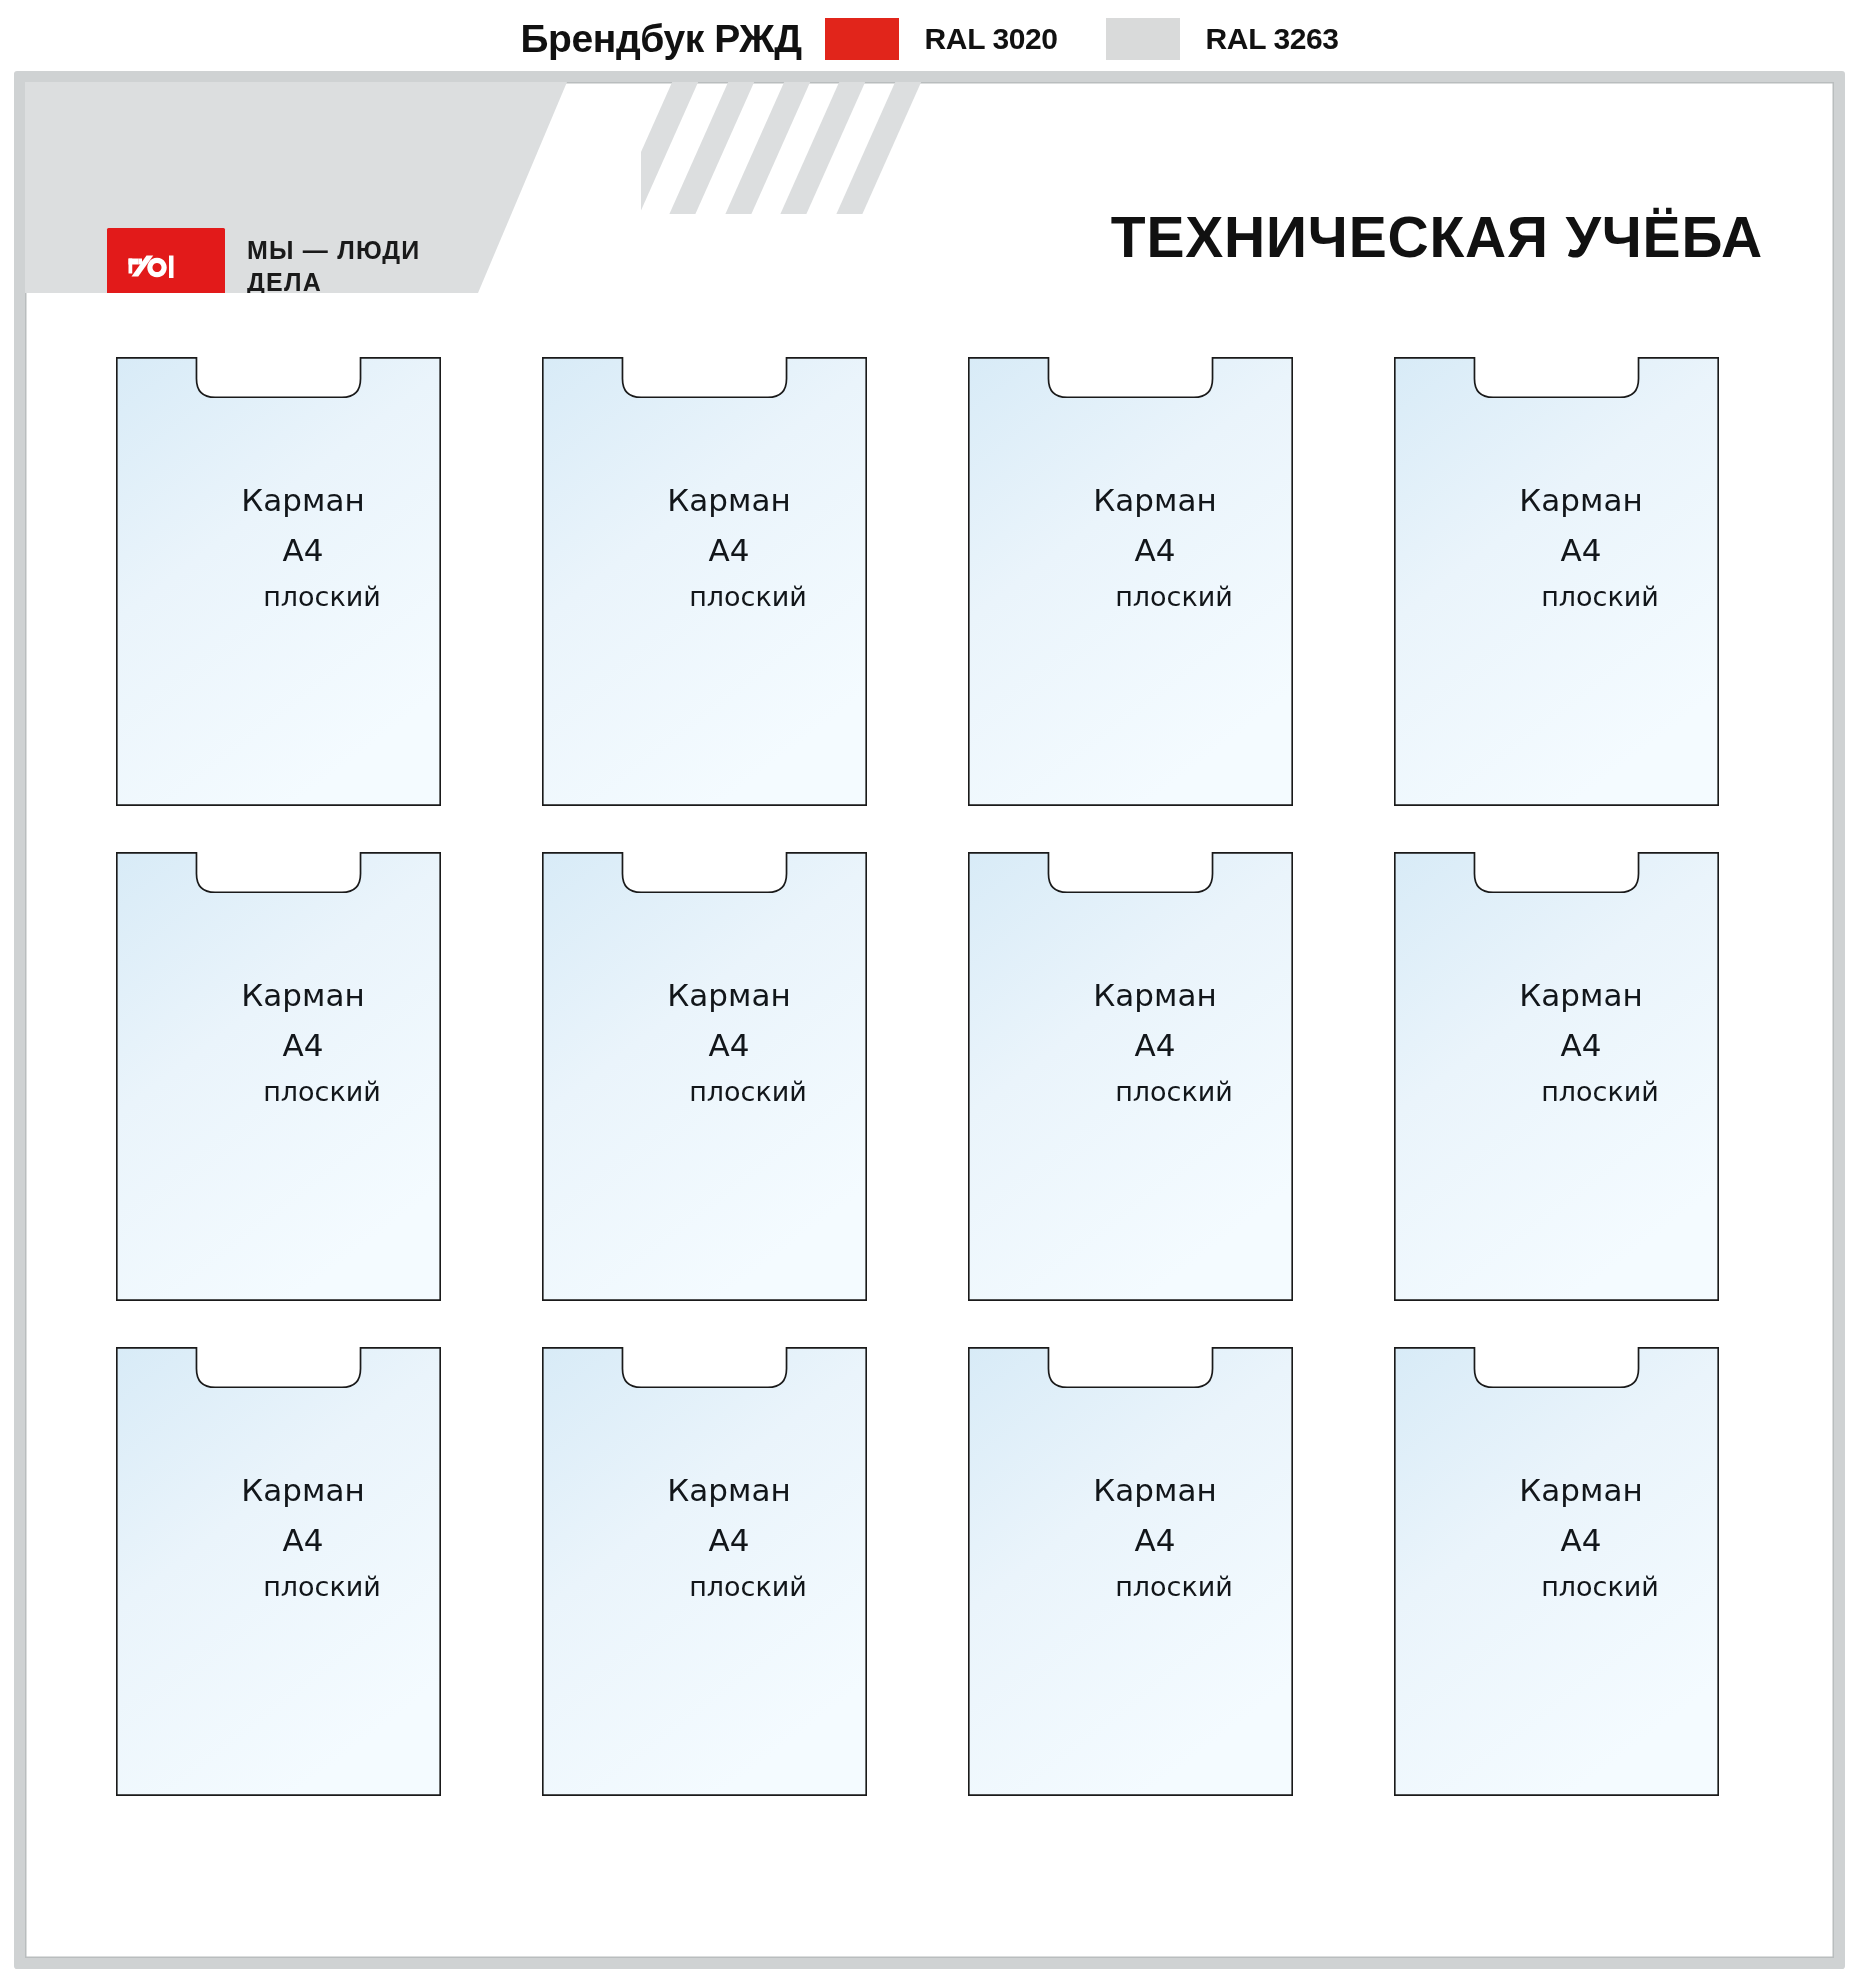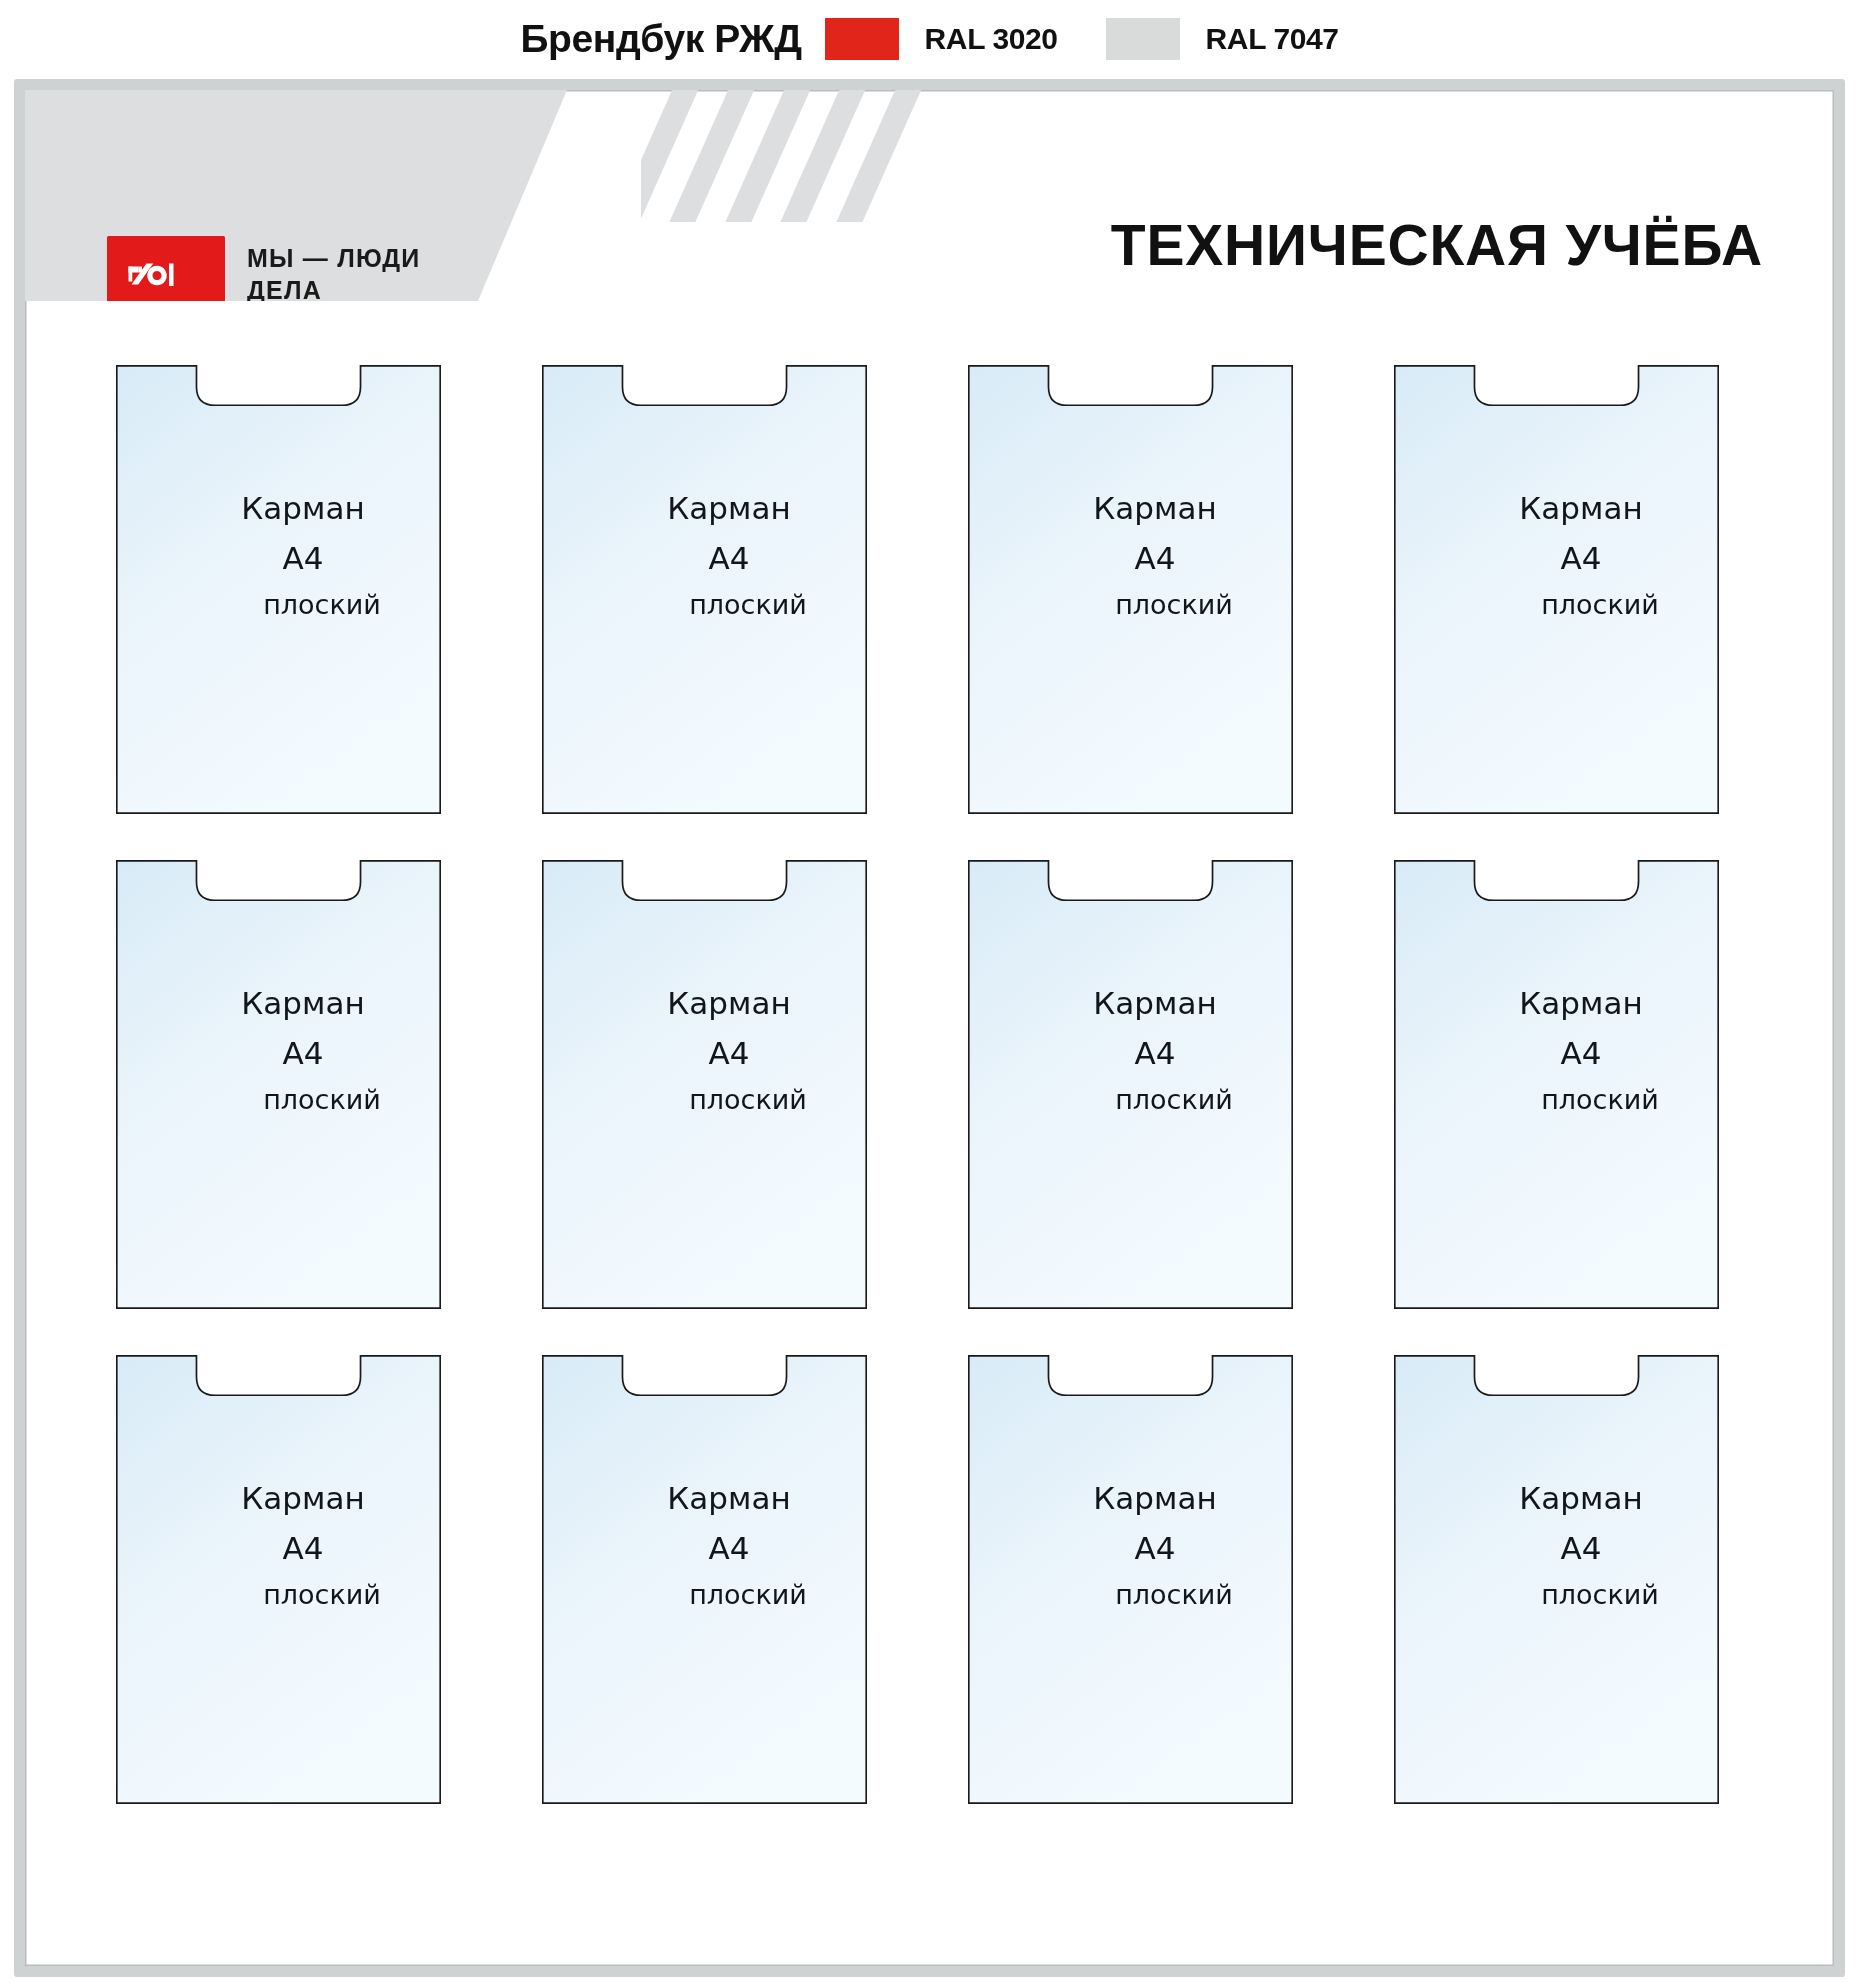--- a/index.html
+++ b/index.html
@@ -59,21 +59,20 @@
   .stand {
     position: relative;
     width: 1831px;
     height: 1898px;
     box-sizing: border-box;
     border: 11px solid #cfd2d3;
     border-radius: 3.1px;
     background: #ffffff;
     box-shadow: 0 0 0 1.5px #b9bdbe inset;
     overflow: hidden;
-    margin-top: 8px;
   }
 
   
   .header {
     position: relative;
     height: 211px;
     width: 100%;
     overflow: hidden;
   }
   
@@ -189,21 +188,21 @@
 </head>
 <body>
 
 <div class="legend">
   <span class="legend-title">Брендбук РЖД</span>
 
   <span class="swatch" style="background:#e1251b"></span>
   <span class="legend-label">RAL 3020</span>
 
   <span class="swatch" style="background:#d9dada"></span>
-  <span class="legend-label last">RAL 7047</span>
+  <span class="legend-label last">RAL 3263</span>
 </div>
 
 <div class="stand-wrap">
   <div class="stand">
 
     <div class="header">
       <div class="header-grey"></div>
 
       <div class="stripes">
         <div class="stripe" style="left:0px"></div>

